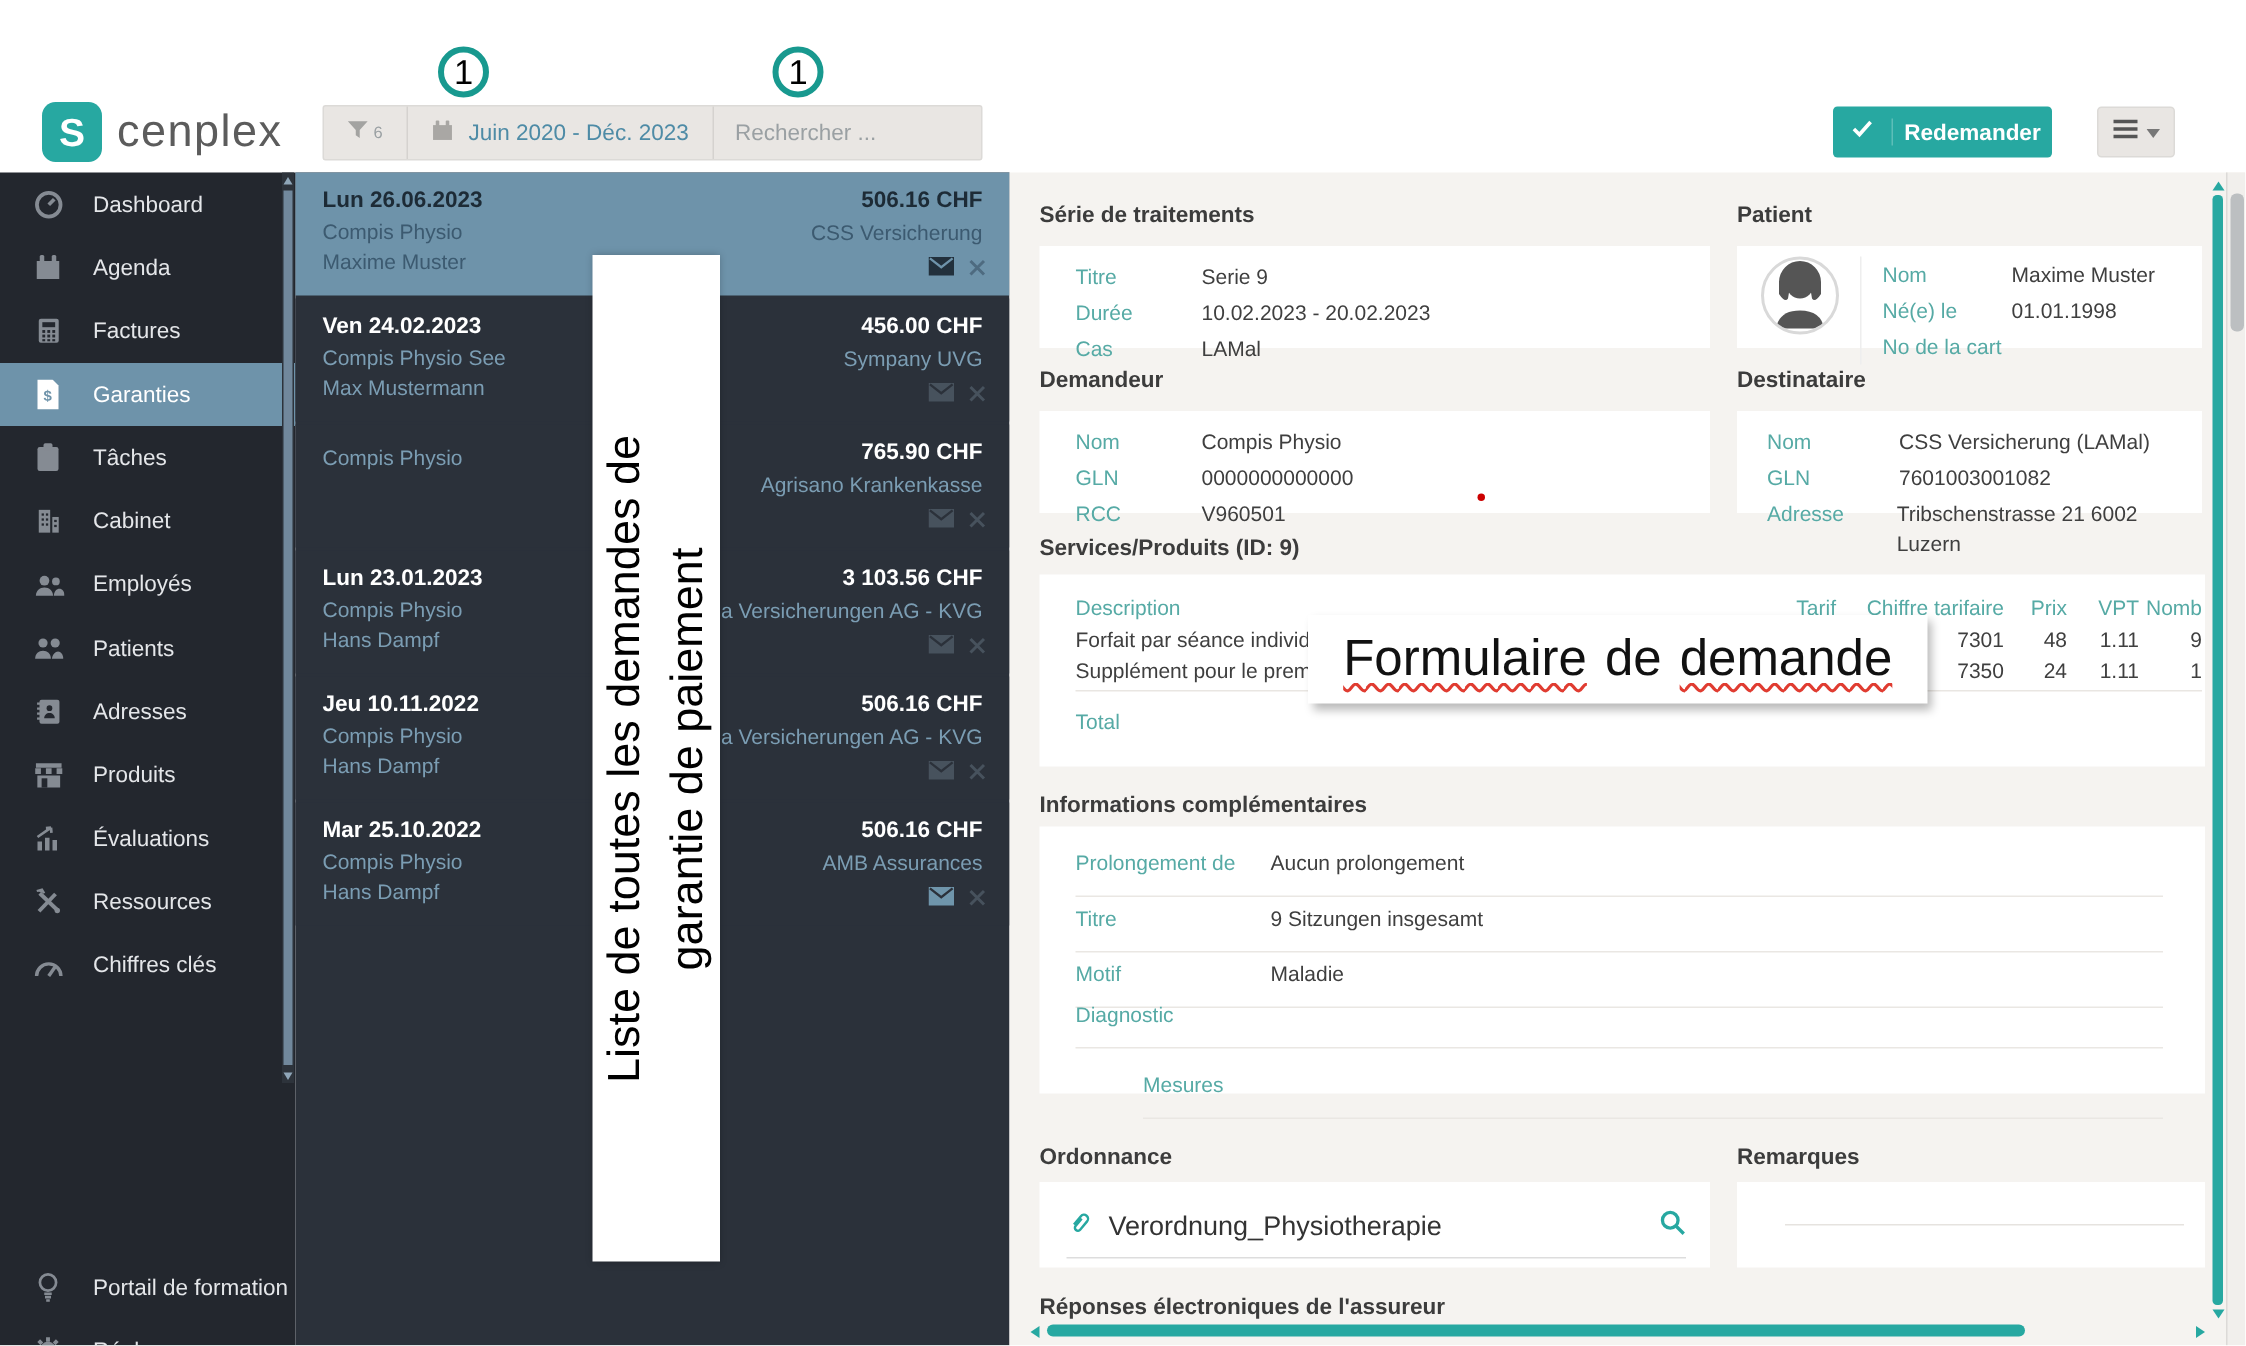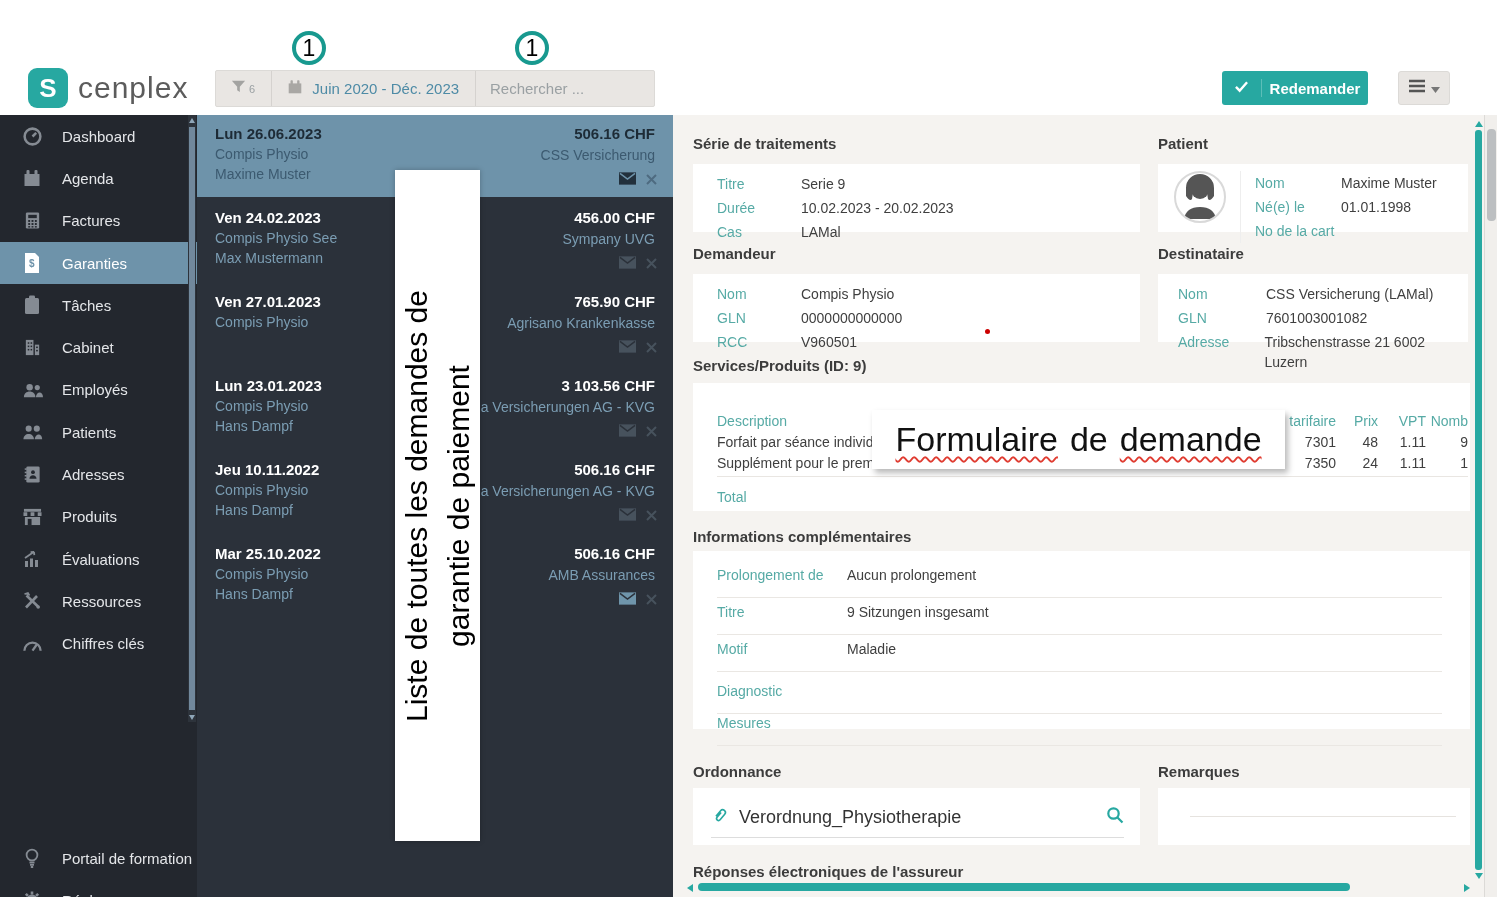--- a/index.html
+++ b/index.html
@@ -73,21 +73,21 @@
   .pad24 { padding:8px 0 0 24px; }
   .serie .lbl, .dem .lbl { width:84px; }
   .dest .lbl { width:88px; }
   .pat-grid { display:flex; padding:7px 0 0 16px; }
   .avatar { width:52px; height:52px; border-radius:50%; border:2px solid #d9d9d9; overflow:hidden;
             background:#fff; }
   .pat-kv { border-left:1px solid #eee; margin-left:14px; padding-left:14px; }
   .pat-kv .lbl { width:86px; }
   .reddot { position:absolute; width:5px; height:5px; border-radius:50%; background:#c00; }
 
-  .svc-table { padding:28px 2px 0 24px; font-size:14px; }
+  .svc-table { padding:12px 2px 0 24px; font-size:14px; }
   .svc-row { display:flex; line-height:21px; }
   .svc-desc { flex:1; color:#3f3f3f; }
   .svc-hdr .svc-desc { color:#56aaa5; }
   .c-tarif { width:58px; text-align:right; color:#56aaa5; }
   .c-chif { width:112px; text-align:right; }
   .c-prix { width:42px; text-align:right; }
   .c-vpt { width:48px; text-align:right; }
   .c-nb { width:42px; text-align:right; }
   .svc-hdr span { color:#56aaa5; }
   .svc-row.vals span { color:#3f3f3f; }
@@ -407,21 +407,20 @@
               <path d="M0 0h18v13H0z"></path>
               <path d="M1 1 L9 7.2 L17 1" stroke="#2b313a" stroke-width="1.6" fill="none"></path>
             </svg></span>
         <span><svg width="11" height="11" viewBox="0 0 11 11" stroke="#47525d" stroke-width="2">
               <path d="M1 1 L10 10 M10 1 L1 10"></path>
             </svg></span>
       </div>
     </div>
 
     <div class="entry">
-      <div class="ed">Ven 27.01.2023</div>
       <div class="eo">Compis Physio</div>
       <div class="ea">765.90 CHF</div>
       <div class="ei">Agrisano Krankenkasse</div>
       <div class="eicons">
         <span><svg width="17" height="13" viewBox="0 0 18 13" fill="currentColor">
               <path d="M0 0h18v13H0z"></path>
               <path d="M1 1 L9 7.2 L17 1" stroke="#2b313a" stroke-width="1.6" fill="none"></path>
             </svg></span>
         <span><svg width="11" height="11" viewBox="0 0 11 11" stroke="#47525d" stroke-width="2">
               <path d="M1 1 L10 10 M10 1 L1 10"></path>
@@ -598,25 +597,25 @@
       <span class="val">Aucun prolongement</span>
     </div>
     <div class="irow" style="top:47px;">
       <span class="lbl">Titre</span>
       <span class="val">9 Sitzungen insgesamt</span>
     </div>
     <div class="irow" style="top:84px;">
       <span class="lbl">Motif</span>
       <span class="val">Maladie</span>
     </div>
-    <div class="irow" style="top:126px;">
+    <div class="irow" style="top:111px;">
       <span class="lbl">Diagnostic</span>
       <span class="val"></span>
     </div>
-    <div class="irow" style="top:158px;">
+    <div class="irow" style="top:158px;margin-left:45px;">
       <span class="lbl">Mesures</span>
       <span class="val"></span>
     </div>
   </div>
 
   <div class="hd" style="left:693px; top:763px;">Ordonnance</div>
   <div class="card" style="left:693px; top:788px; width:447px; height:57px;">
     <div class="ord-row">
       <span>
         <svg width="18" height="20" viewBox="0 0 20 20" fill="none" stroke="#27a8a1" stroke-width="1.8">

